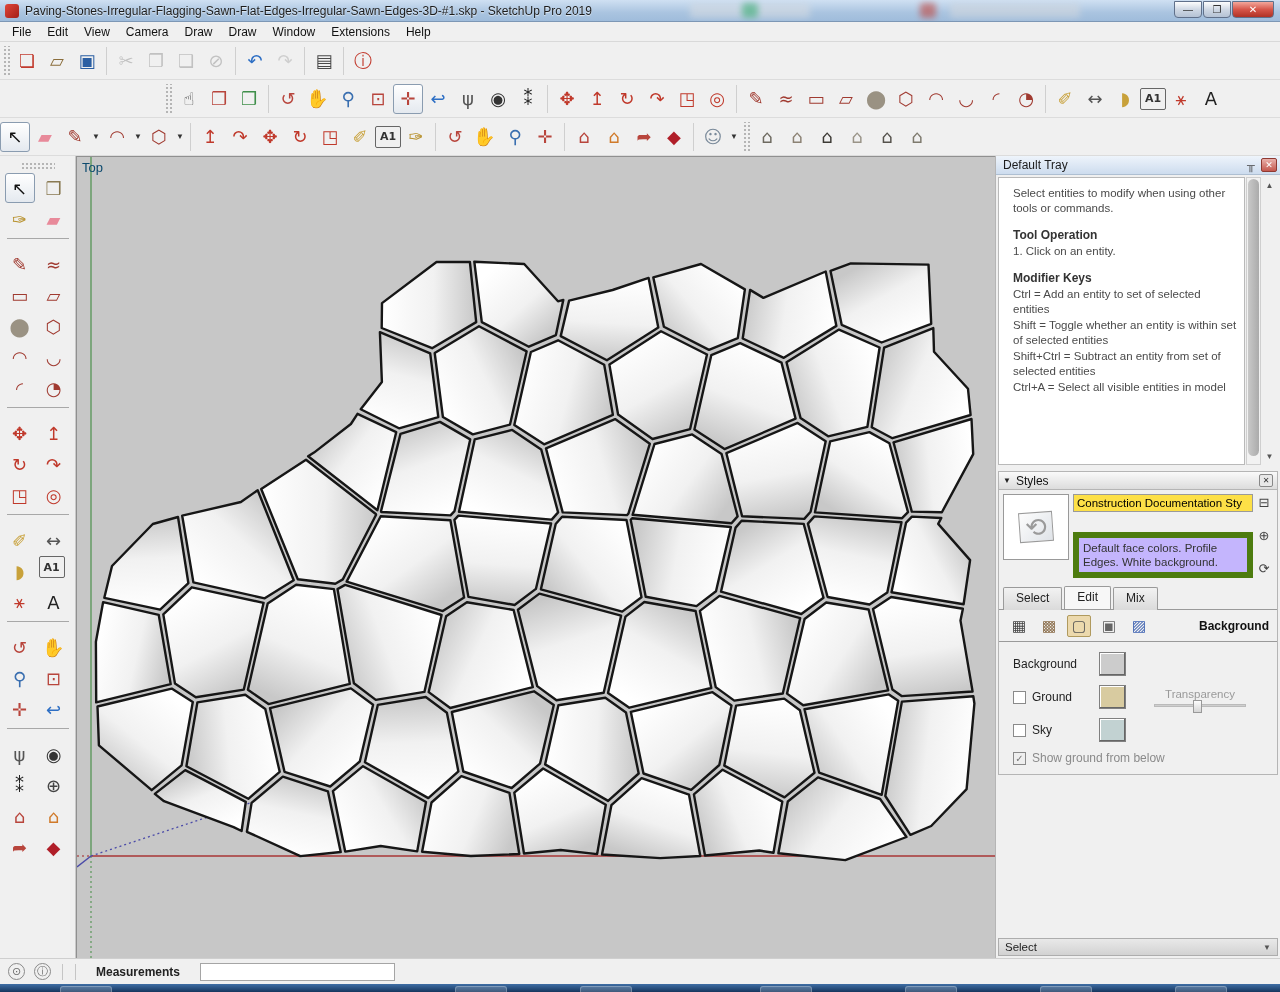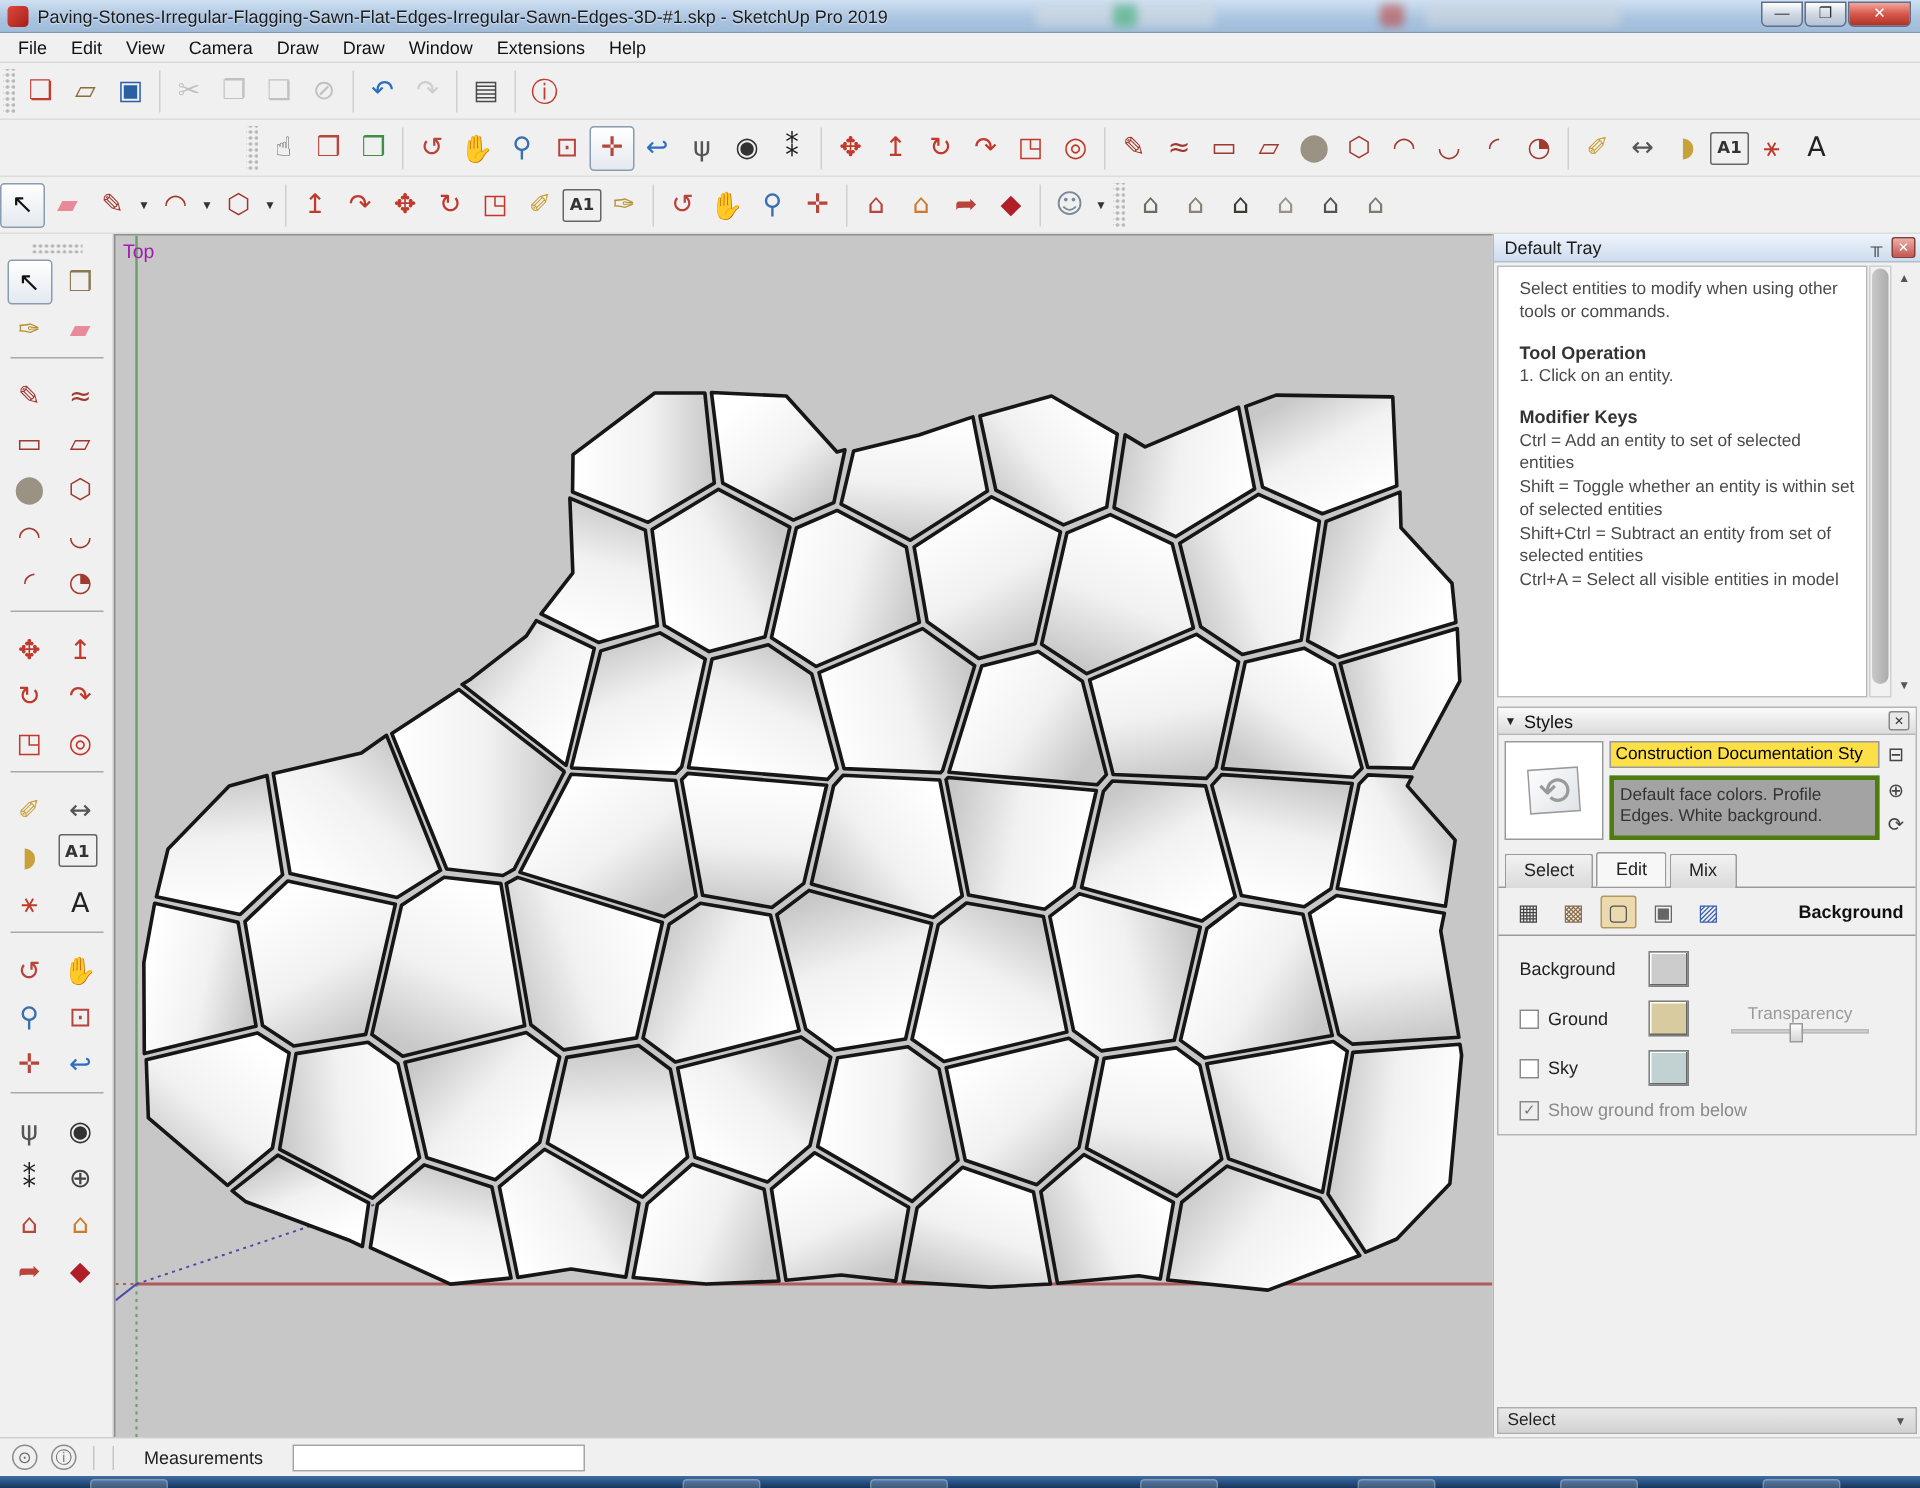--- a/index.html
+++ b/index.html
@@ -47,21 +47,21 @@
   .main { display:flex; height:802px; }
   .left-toolbar { width:76px; background:#f0f0f0; border-right:1px solid #c9c9c9;
     padding-top:6px; display:flex; flex-direction:column; align-items:center; }
   .lt-grip { width:34px; height:7px; margin-bottom:4px;
     background-image:radial-gradient(#b5b5b5 1px, transparent 1.2px); background-size:4px 4px; }
   .lt-grid { display:grid; grid-template-columns:32px 32px; gap:1px 2px; }
   .lt-sep { grid-column:1 / span 2; height:7px; border-top:1px solid #a8a8a8; margin:3px 2px; }
 
   .canvas { position:relative; flex:1; background:#c7c7c7;
     border-top:1px solid #909090; border-left:1px solid #909090; overflow:hidden; }
-  .view-label { position:absolute; left:5px; top:3px; font-size:13px; color:#a21caf; z-index:5; }
+  .view-label { position:absolute; left:5px; top:3px; font-size:13px; color:#0c4a6e; z-index:5; }
   .canvas svg { position:absolute; left:0; top:0; }
 
   
   .tray { width:285px; background:#f0f0f0; border-left:1px solid #b5b5b5;
     display:flex; flex-direction:column; }
   .tray-titlebar { height:19px; background:linear-gradient(#eef4fb,#cddcee);
     border-bottom:1px solid #aebfd2; display:flex; align-items:center; padding:0 3px 0 7px; }
   .tray-title { flex:1; font-size:12px; color:#1c1c1c; }
   .tray-pin { width:16px; text-align:center; color:#444; font-size:11px; }
   .tray-close { width:16px; height:14px; background:linear-gradient(#e9b1ab,#c4584e);
@@ -88,21 +88,21 @@
     font-size:8px; display:flex; align-items:center; justify-content:center; color:#333; }
   .styles-body { display:flex; padding:4px; }
   .style-thumb { width:66px; height:66px; background:#fff; border:1px solid #999; position:relative;
     display:flex; align-items:center; justify-content:center; }
   .style-thumb .cube { width:34px; height:30px; background:linear-gradient(135deg,#fdfdfd,#dfe3e8);
     border:1px solid #9a9a9a; transform:rotate(-4deg); }
   .style-thumb .arrows { position:absolute; font-size:26px; color:#9a9a9a; }
   .style-fields { flex:1; margin-left:4px; display:flex; flex-direction:column; }
   .style-name-input { height:18px; border:1px solid #9a9a9a; background:#fde047; font-size:11.5px;
     padding:1px 3px; width:100%; font-family:"Liberation Sans",sans-serif; }
-  .style-desc { flex:1; border:3px solid #4d7c0f; background:#a3a3a3; margin-top:5px;
+  .style-desc { flex:1; border:6px solid #4d7c0f; background:#c4b5fd; margin-top:20px;
     font-size:11.5px; line-height:14px; padding:3px 4px; color:#333; }
   .style-side { width:20px; display:flex; flex-direction:column; align-items:center;
     justify-content:space-between; padding:1px 0 2px 2px; color:#444; }
   .style-side .ssi { font-size:13px; }
 
   .style-tabs { display:flex; padding:4px 4px 0 4px; border-bottom:1px solid #9a9a9a; }
   .tab { padding:3px 12px 3px 12px; font-size:12px; border:1px solid #9a9a9a; border-bottom:none;
     background:linear-gradient(#f2f2f2,#dadada); margin-right:2px; border-radius:2px 2px 0 0;
     position:relative; top:1px; color:#222; }
   .tab.active { background:#f7f7f7; padding-bottom:5px; top:0; z-index:2; }
@@ -133,21 +133,21 @@
   .tray-bottom-bar .bb-arrow { margin-left:auto; font-size:8px; color:#555; }
 
   
   .statusbar { height:26px; background:#f0f0f0; border-top:1px solid #cfcfcf;
     display:flex; align-items:center; padding:0 8px; }
   .sb-icon { width:17px; height:17px; border-radius:50%; border:1px solid #8a8a8a; color:#6a6a6a;
     display:flex; align-items:center; justify-content:center; font-size:11px; margin-right:9px; }
   .sb-sep { width:1px; height:16px; background:#c5c5c5; margin:0 10px 0 2px; }
   .sb-hint { font-size:12px; color:#222; flex:1; }
   .measure-wrap { display:flex; align-items:center; }
-  .measure-label { font-size:12px; color:#222; margin:0 20px 0 10px; }
+  .measure-label { font-size:12px; color:#222; margin:0 20px 0 10px;font-weight:bold; }
   .measure-input { width:195px; height:18px; border:1px solid #a5a5a5; background:#fff; }
 
   
   .taskbar { height:8px; background:linear-gradient(#3f6ea5,#16365e); position:relative; overflow:hidden; }
   .tb-app { position:absolute; top:2px; width:52px; height:8px; border-radius:3px 3px 0 0;
     background:rgba(255,255,255,.18); border:1px solid rgba(255,255,255,.25); }
 </style>
 </head>
 <body>
 

